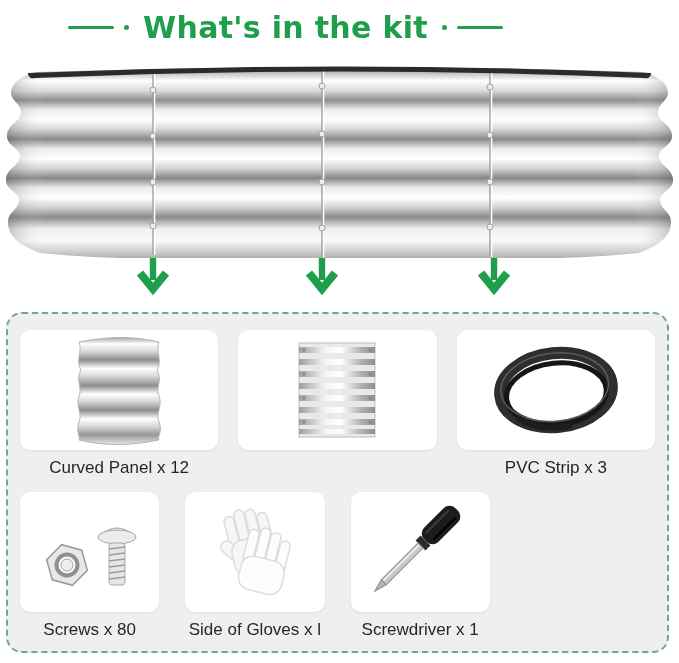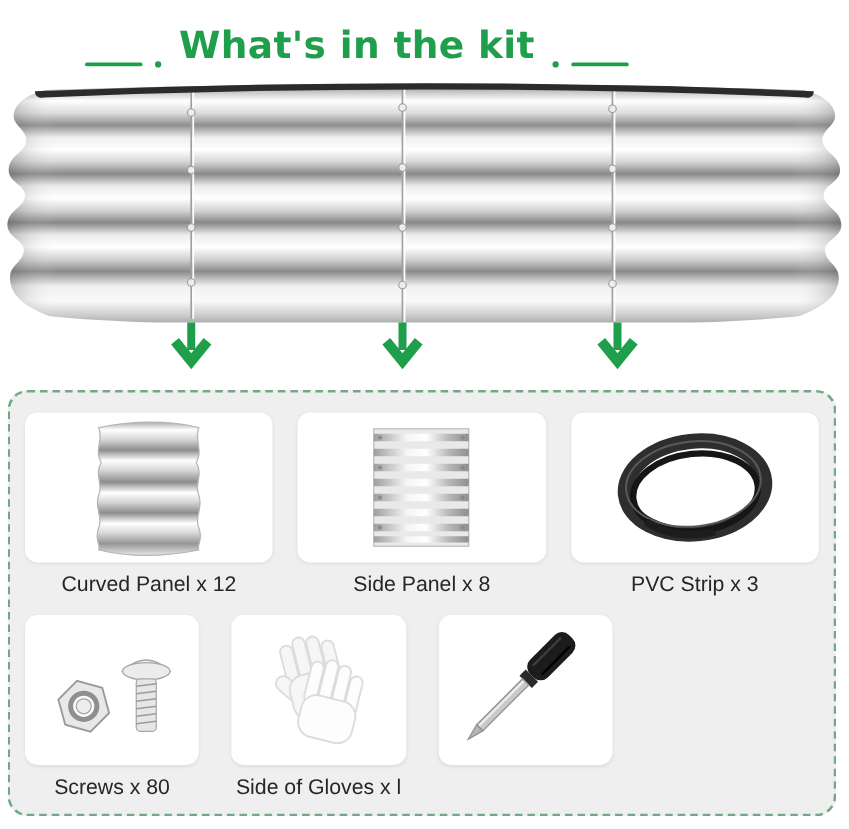--- a/index.html
+++ b/index.html
@@ -4,21 +4,21 @@
 <style>
   html,body { margin:0; padding:0; }
   body {
     width:679px; height:663px; background:#ffffff; position:relative; overflow:hidden;
     font-family:"Liberation Sans", sans-serif;
   }
 
   
   .title-row {
     position:absolute; top:0; left:0; width:571px; height:54px;
-    display:flex; align-items:flex-end; justify-content:center; gap:14px;
+    display:flex; align-items:center; justify-content:center; gap:14px;
   }
   .title-text {
     color:#1f9e4b; font-family:"DejaVu Sans", sans-serif; font-weight:bold;
     font-size:30px; letter-spacing:.3px; white-space:nowrap;
   }
   .deco { display:flex; align-items:center; gap:10px; }
   .deco-line { width:46px; height:3px; background:#1f9e4b; border-radius:2px; }
   .deco-dot  { width:5px; height:5px; background:#1f9e4b; border-radius:50%; }
 
   
@@ -210,21 +210,20 @@
               <circle cx="93" cy="15" r="1.7"></circle>
             <circle cx="27" cy="39" r="1.7"></circle>
               <circle cx="93" cy="39" r="1.7"></circle>
             <circle cx="27" cy="63" r="1.7"></circle>
               <circle cx="93" cy="63" r="1.7"></circle>
             <circle cx="27" cy="87" r="1.7"></circle>
               <circle cx="93" cy="87" r="1.7"></circle>
           </g>
         </svg>
       </div>
-      <div class="kit-label">Side Panel x 8</div>
     </div>
 
     <div class="kit-item">
       <div class="card">
         <svg width="160" height="110" viewBox="0 0 160 110">
           <g transform="rotate(-6 80 55)">
             <ellipse cx="80" cy="55" rx="56" ry="37" fill="none" stroke="#2e2e2e" stroke-width="12"></ellipse>
             <ellipse cx="80" cy="59" rx="50" ry="31" fill="none" stroke="#161616" stroke-width="5"></ellipse>
             <ellipse cx="79" cy="52" rx="54" ry="34" fill="none" stroke="#5a5a5a" stroke-width="1.6"></ellipse>
             <path d="M38 78 Q60 96 92 92" fill="none" stroke="#1d1d1d" stroke-width="6"></path>
@@ -294,15 +293,16 @@
             <rect x="52" y="-4" width="20" height="44" rx="8" fill="#1c1c1c"></rect>
             <line x1="57" y1="2" x2="57" y2="34" stroke="#3c3c3c" stroke-width="2"></line>
             <line x1="67" y1="2" x2="67" y2="34" stroke="#000000" stroke-width="2"></line>
             <rect x="55" y="40" width="14" height="7" fill="#2a2a2a"></rect>
             <rect x="58.5" y="47" width="7" height="52" fill="#c9c9c9" stroke="#8f8f8f" stroke-width="1"></rect>
             <line x1="60.5" y1="48" x2="60.5" y2="98" stroke="#f2f2f2" stroke-width="1.6"></line>
             <polygon points="58.5,99 65.5,99 62,112" fill="#b5b5b5" stroke="#8f8f8f" stroke-width="1"></polygon>
           </g>
         </svg>
       </div>
+      <div class="kit-label">Screwdriver x 1</div>
     </div>
   </div>
 </div>
 
 </body></html>

